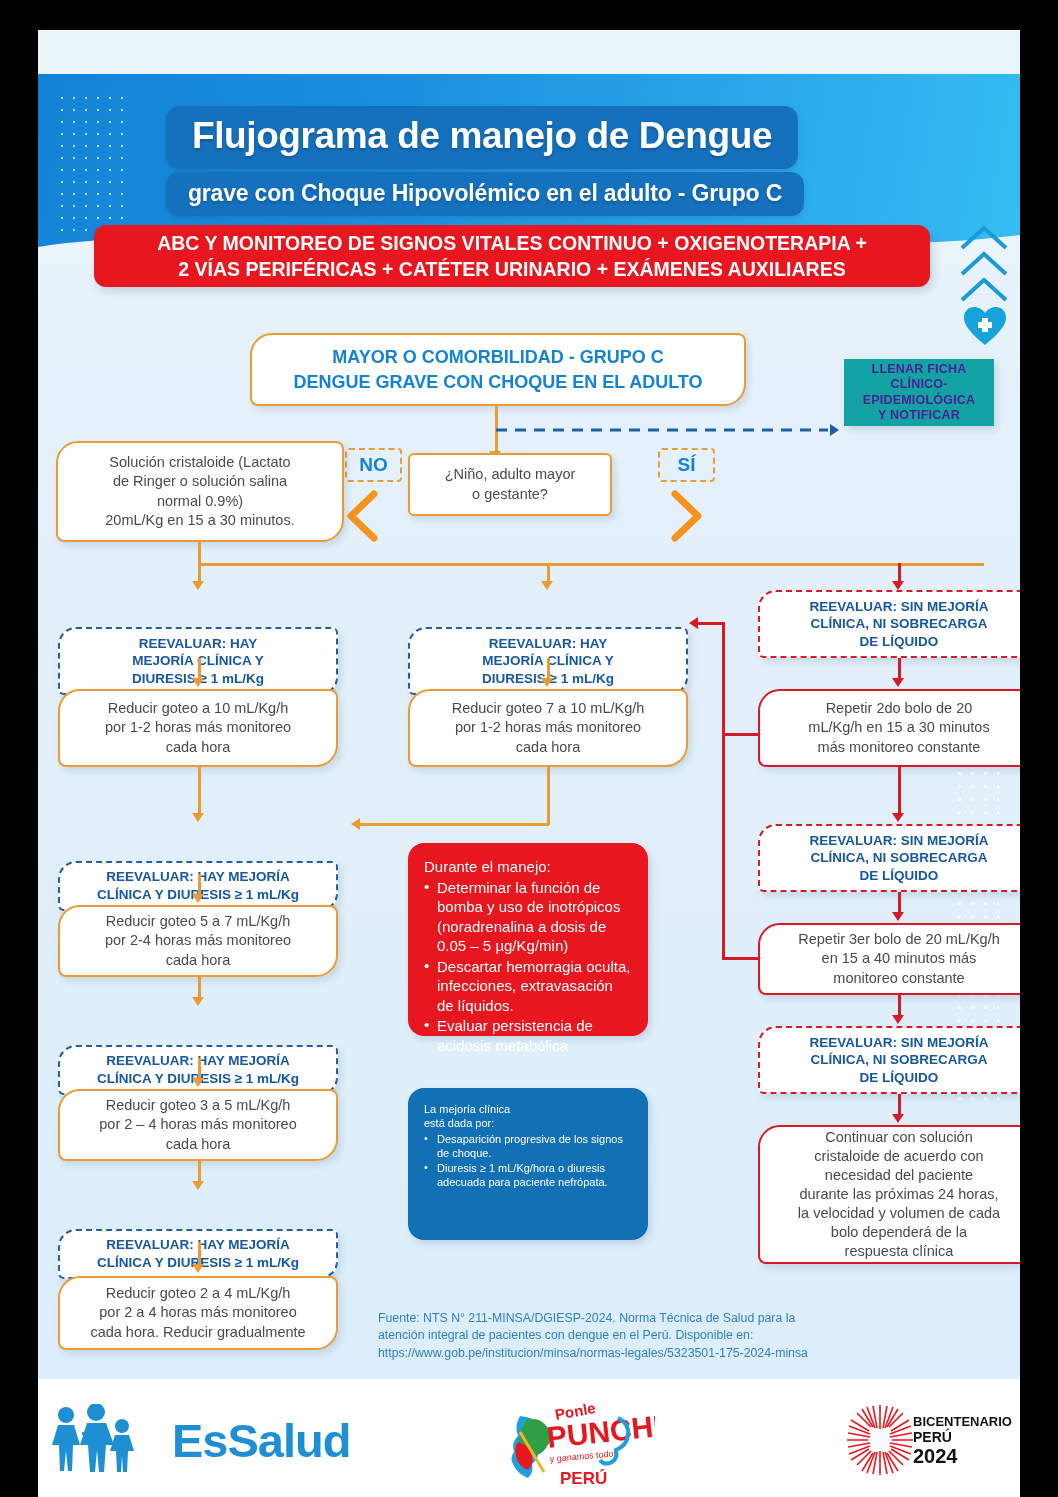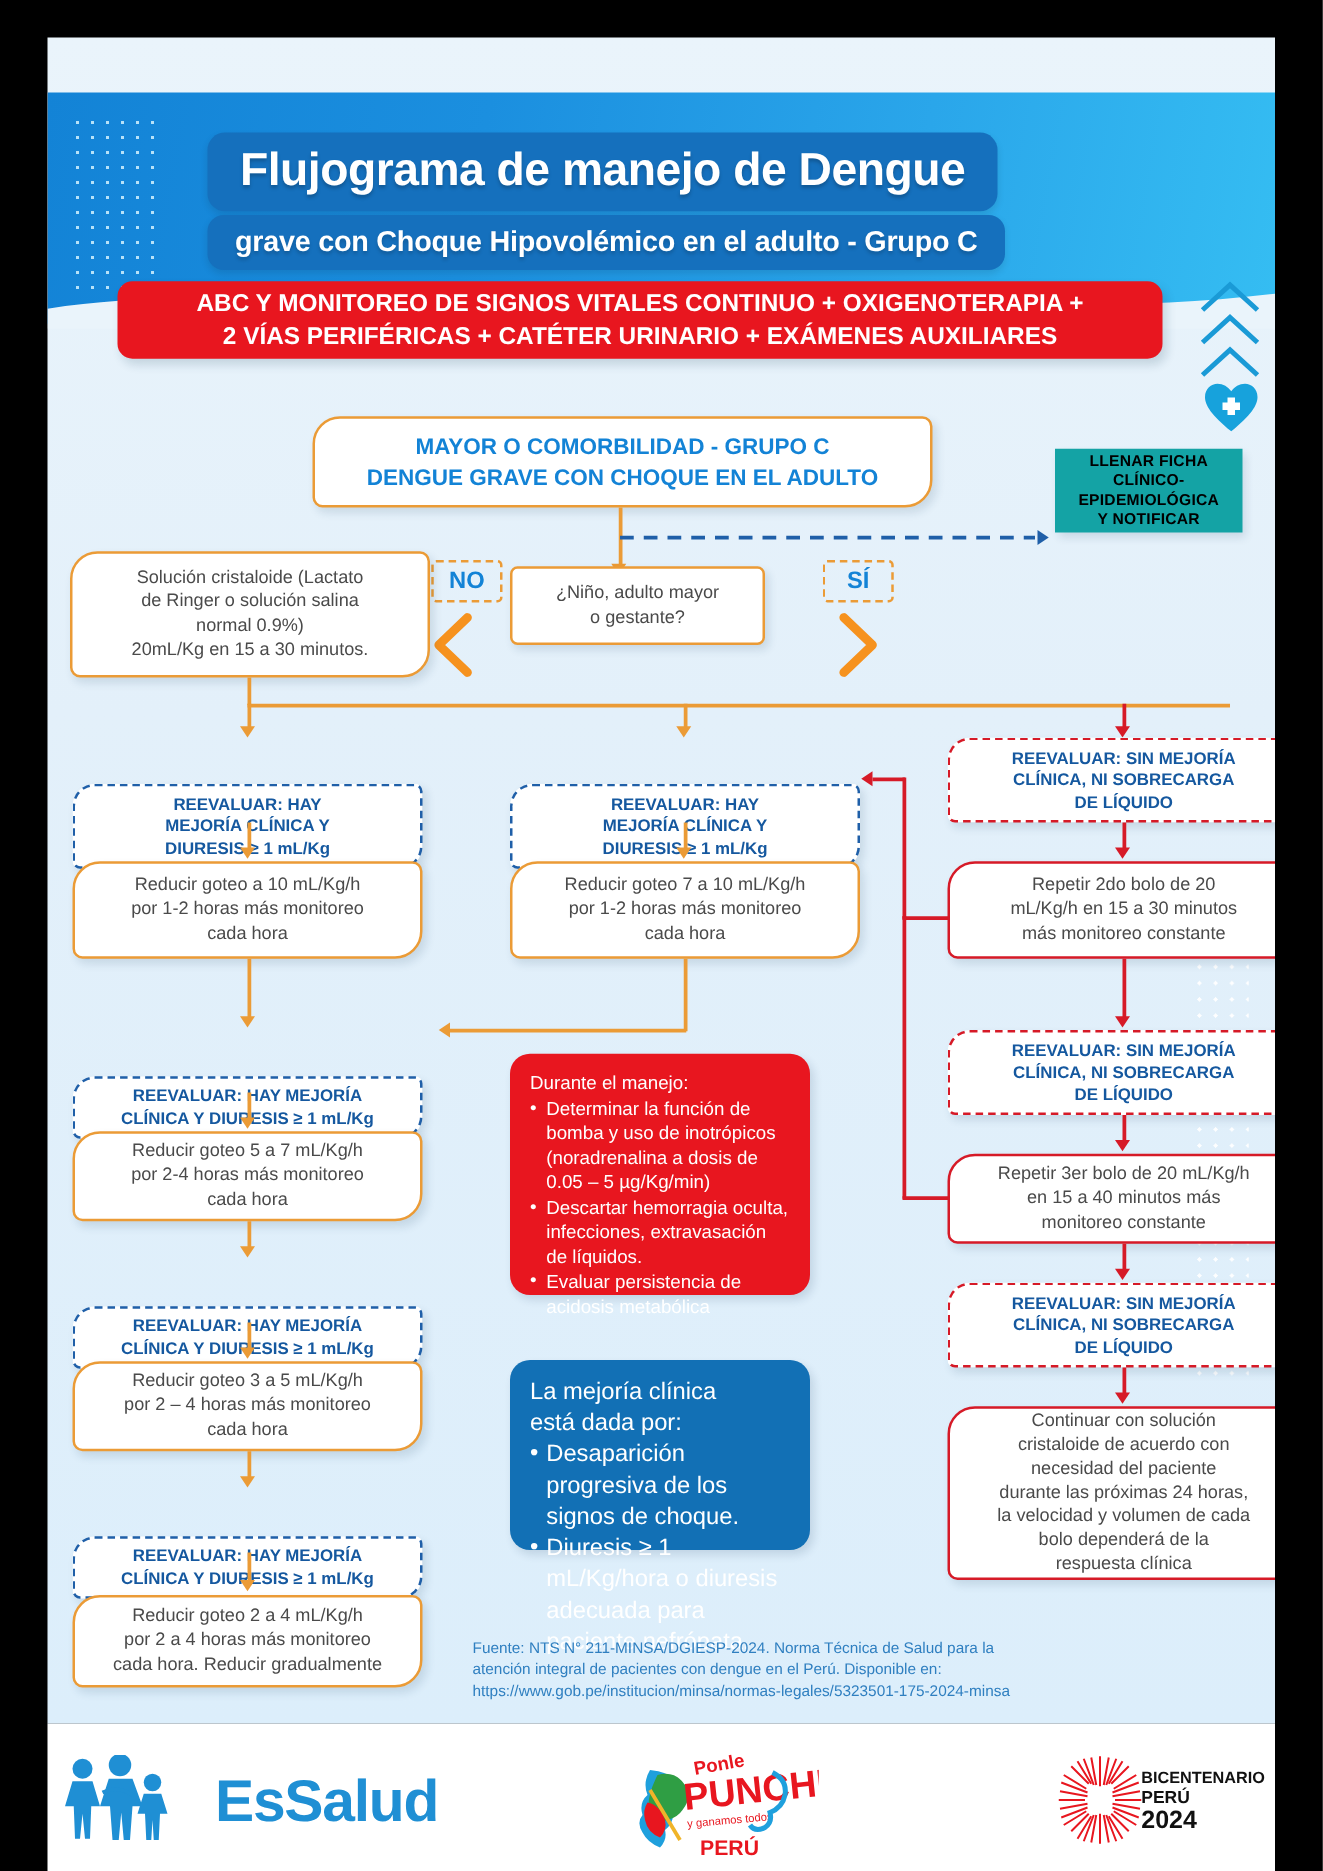--- a/index.html
+++ b/index.html
@@ -102,42 +102,42 @@
 
   .label-dash {
     position:absolute; border:2px dashed #eb9b36; border-radius:4px;
     display:flex; align-items:center; justify-content:center;
     color:#1383d6; font-weight:bold; font-size:19px;
   }
 
   .teal-box {
     position:absolute; background:#14a3a5;
     display:flex; align-items:center; justify-content:center; text-align:center;
-    color:#000000; font-weight:bold; font-size:12.5px; line-height:1.22;
+    color:#4c1d95; font-weight:bold; font-size:12.5px; line-height:1.22;
     letter-spacing:.2px;
     box-shadow:3px 4px 7px rgba(20,60,90,.14);
   }
   .orange-box {
     position:absolute; background:#f6921e; border-radius:4px 4px 16px 4px;
     display:flex; align-items:center; justify-content:center; text-align:center;
     color:#fff; font-weight:bold; font-size:13px; line-height:1.25;
     letter-spacing:.2px;
     box-shadow:3px 4px 7px rgba(20,60,90,.14);
   }
 
   .info-red {
     position:absolute; background:#e8161f; border-radius:16px;
     color:#fff; padding:14px 16px 14px 16px;
     font-size:15px; line-height:1.3;
     box-shadow:3px 4px 7px rgba(20,60,90,.14);
   }
   .info-blue {
     position:absolute; background:#1270b5; border-radius:16px;
     color:#fff; padding:14px 16px 14px 16px;
-    font-size:19px; line-height:1.3;
+    font-size:11px; line-height:1.3;
     box-shadow:3px 4px 7px rgba(20,60,90,.14);
   }
   .bullets { margin:0; padding:0; list-style:none; }
   .bullets li { position:relative; padding-left:13px; margin-top:1px; }
   .bullets li:before { content:"•"; position:absolute; left:0; top:-1px; }
 
   .src {
     position:absolute; color:#2f7fc0; font-size:12.3px; line-height:1.42;
   }
 

